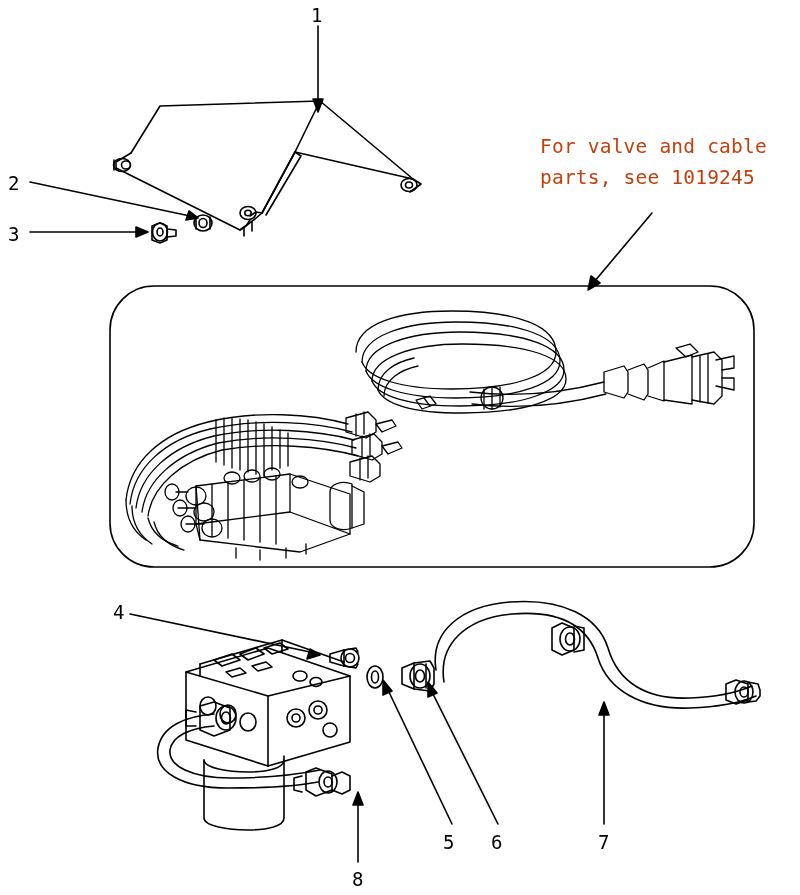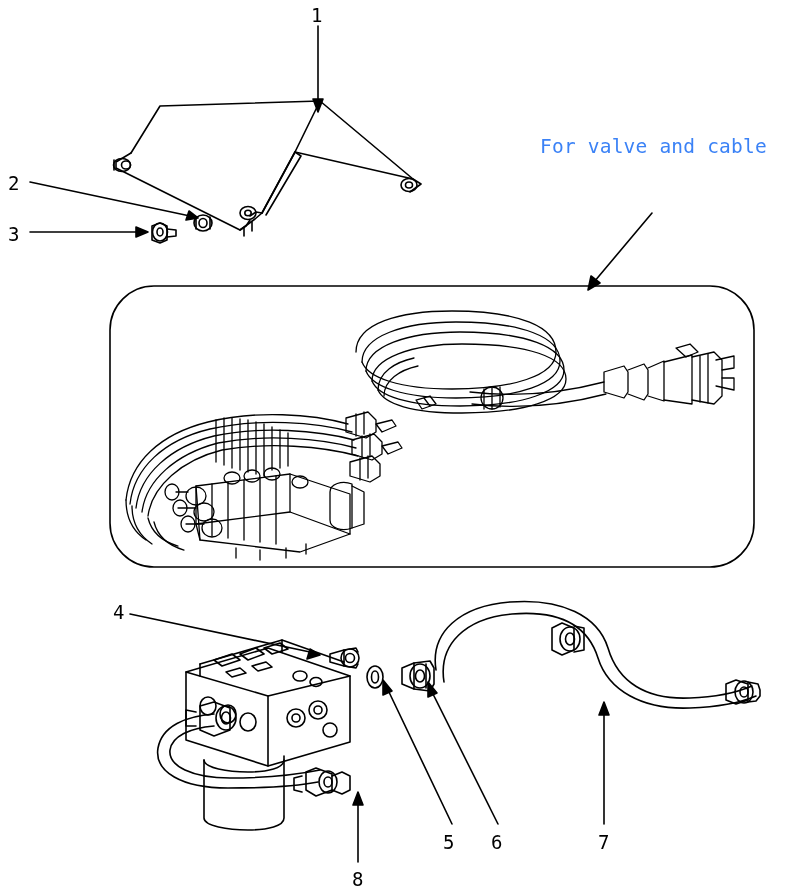--- a/index.html
+++ b/index.html
@@ -36,21 +36,21 @@
     color: #000;
     line-height: 1;
     white-space: nowrap;
     user-select: none;
   }
 
   .note-text {
     position: absolute;
     font-family: "DejaVu Sans Mono", monospace;
     font-size: 19.5px;
-    color: #3b82f6;
+    color: #c2410c;
     line-height: 1.55;
     white-space: pre;
     letter-spacing: 0.2px;
   }
 </style>
 </head>
 <body>
 
 <div class="diagram-root">
 
@@ -291,20 +291,21 @@
       </g>
       <g>
         <path d="M358,862 L358,802"></path>
         <path d="M358,792 L353,805 L363,805 Z" fill="#000"></path>
       </g>
 
     </g>
   </svg>
 
   <div class="note-text" style="left:540px; top:132px;">For valve and cable</div>
+  <div class="note-text" style="left:540px; top:163px;">parts, see 1019245</div>
 
   <div class="callout-label" style="left:311px; top:6px;">1</div>
   <div class="callout-label" style="left:8px; top:174px;">2</div>
   <div class="callout-label" style="left:8px; top:225px;">3</div>
   <div class="callout-label" style="left:113px; top:603px;">4</div>
   <div class="callout-label" style="left:443px; top:833px;">5</div>
   <div class="callout-label" style="left:491px; top:833px;">6</div>
   <div class="callout-label" style="left:598px; top:833px;">7</div>
   <div class="callout-label" style="left:352px; top:870px;">8</div>
 

